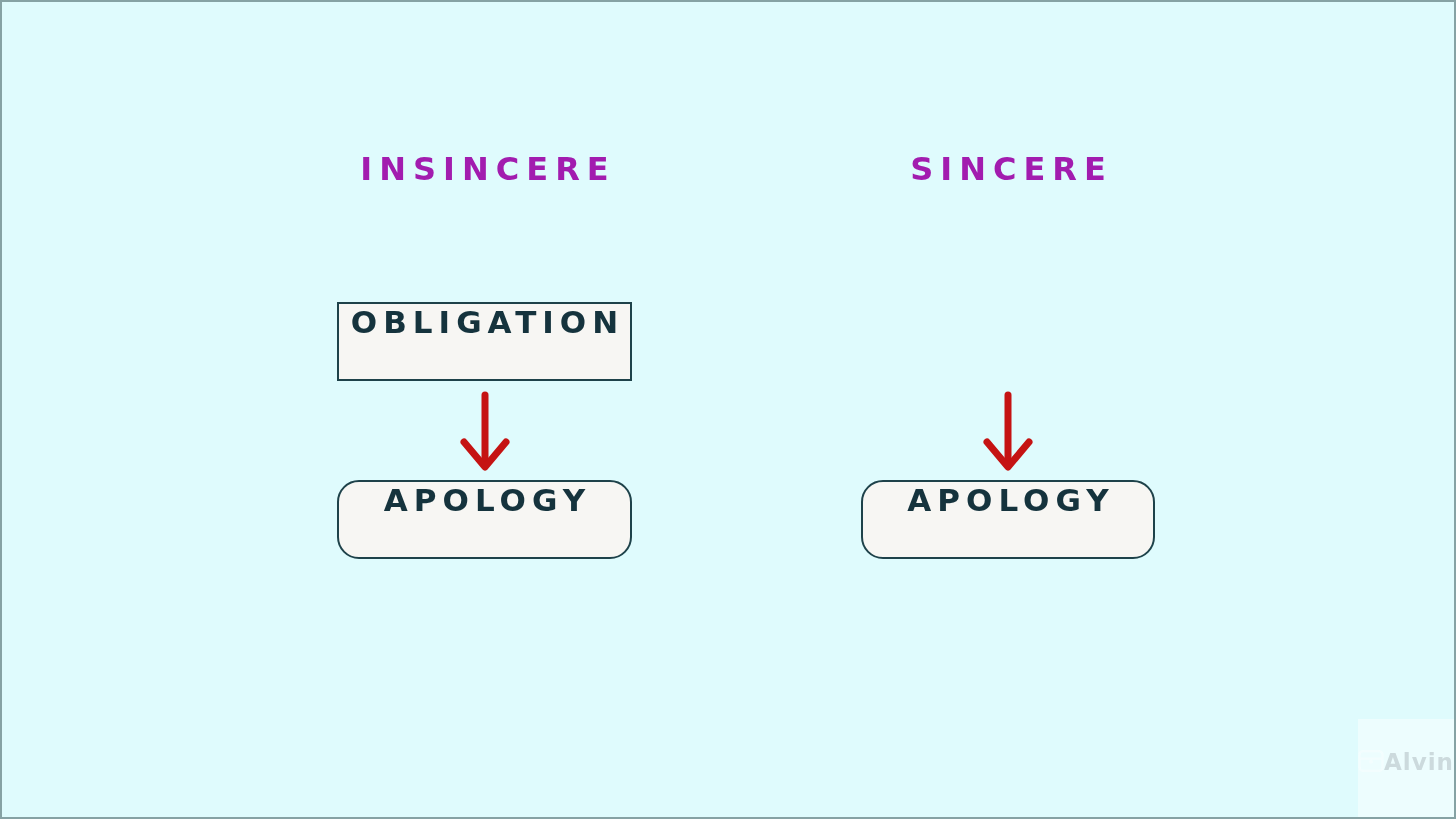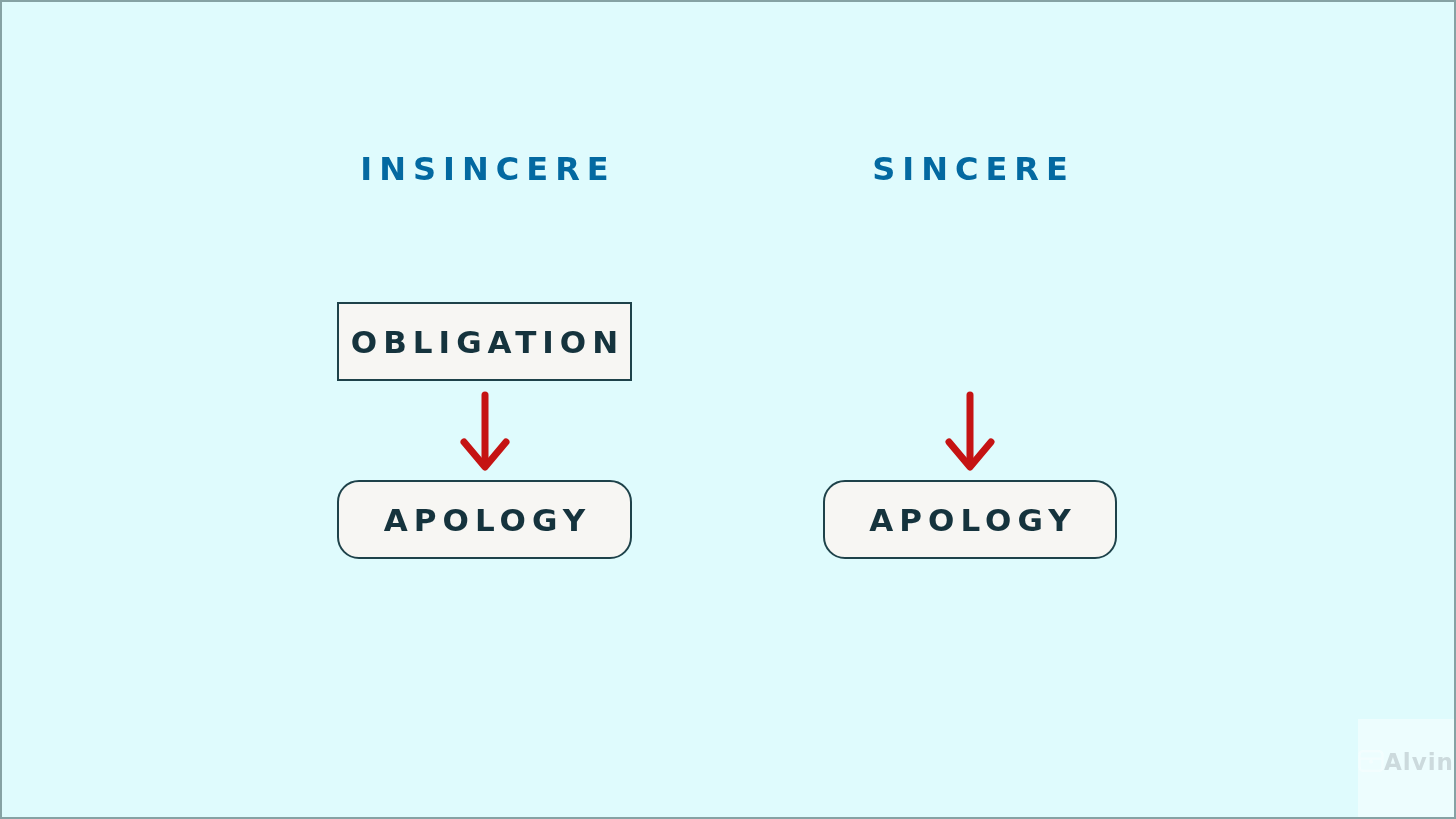--- a/index.html
+++ b/index.html
@@ -21,46 +21,45 @@
     border: 2px solid #86a2a4;
     pointer-events: none;
     z-index: 10;
   }
   .column {
     position: absolute;
     top: 0;
     height: 100%;
   }
   .column.left  { left: 337px; width: 295px; }
-  .column.right { left: 823px; width: 294px; }
+  .column.right { left: 861px; width: 294px; }
 
   .col-heading {
     position: absolute;
     top: 150px;
     left: 0;
     width: 100%;
     text-align: center;
     font-size: 32px;
     font-weight: bold;
     letter-spacing: 7px;
     text-indent: 7px;
-    color: #0369a1;
+    color: #a21caf;
     white-space: nowrap;
   }
 
   .flow-box {
     position: absolute;
     left: 0;
     width: 100%;
     height: 79px;
     box-sizing: border-box;
     background: #f7f6f3;
     border: 2px solid #1e424a;
     display: flex;
-    align-items: center;
     justify-content: center;
     font-size: 31px;
     font-weight: bold;
     letter-spacing: 6px;
     text-indent: 6px;
     color: #15333d;
     white-space: nowrap;
   }
   .flow-box.top-box    { top: 302px; }
   .flow-box.bottom-box { top: 480px; border-radius: 22px; }

